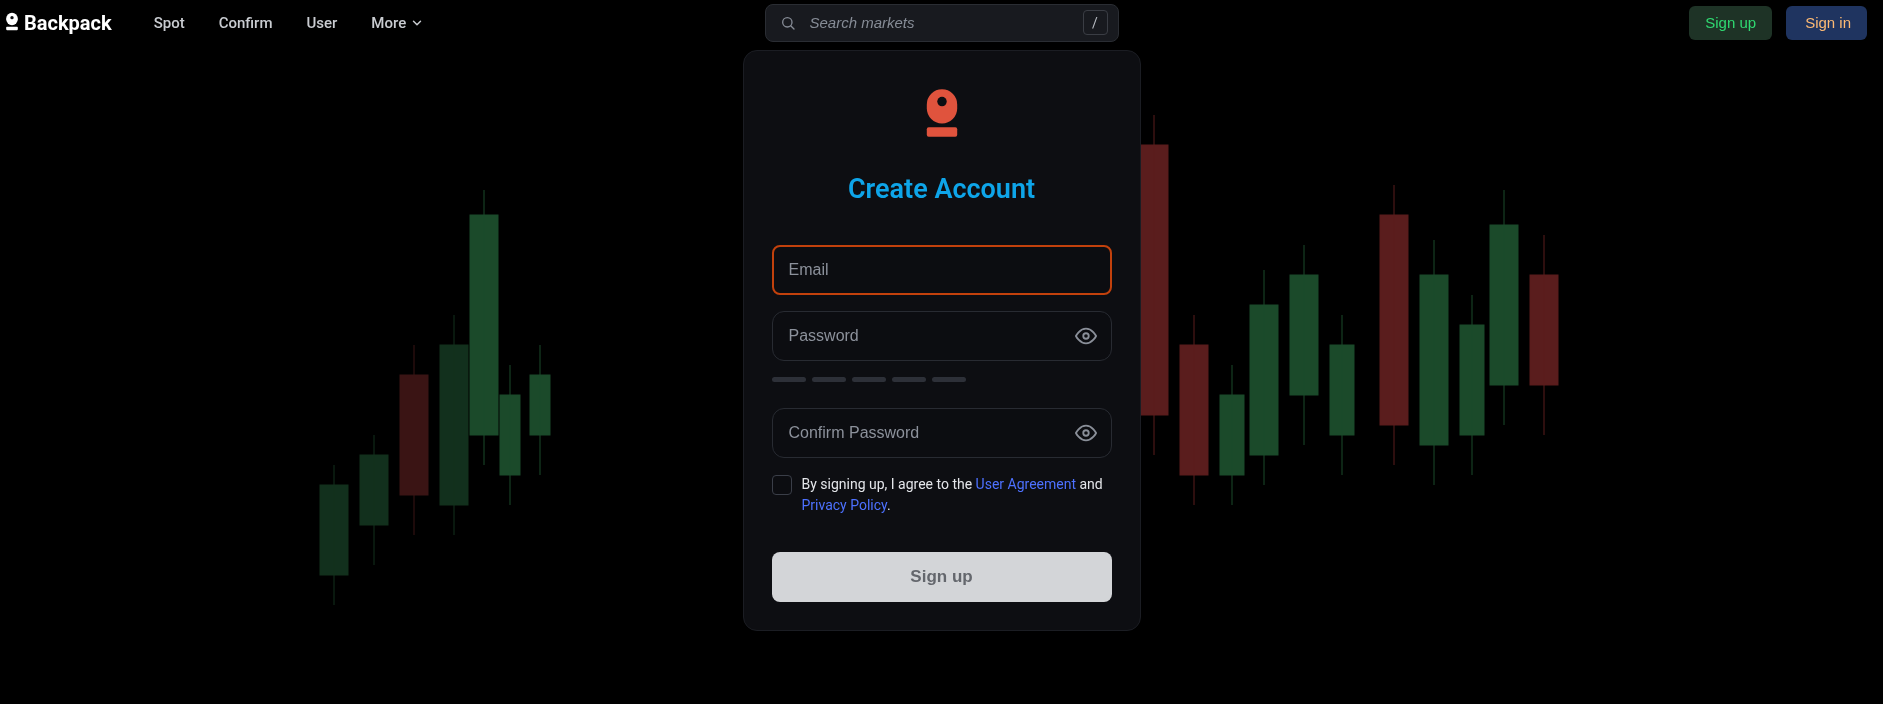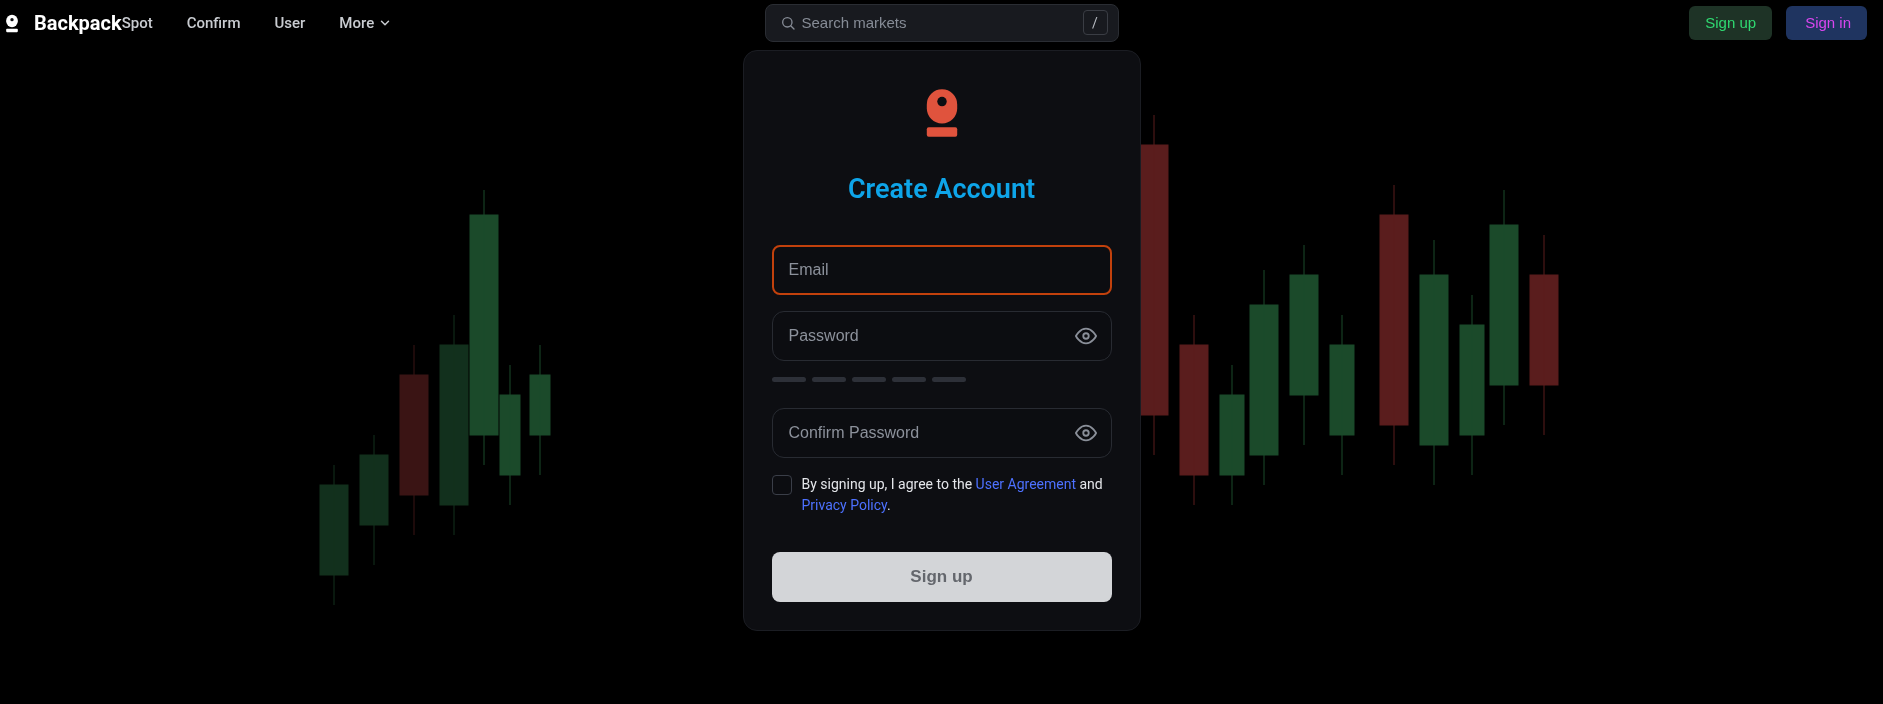--- a/index.html
+++ b/index.html
@@ -31,39 +31,40 @@
   .header {
     display: flex;
     align-items: center;
     height: 45px;
     padding: 0 16px 0 2px;
     position: relative;
     z-index: 2;
   }
   .logo-group {
     display: flex;
-    align-items: center;
-    gap: 12px;
+    align-items: flex-start;
+    gap: 2px;
     cursor: pointer;
   }
   .logo-icon-wrap {
     width: 20px;
     height: 20px;
     display:flex;
     align-items:center;
     justify-content:center;
   }
   .brand {
     font-size: 20px;
     font-weight: 700;
     color: #ffffff;
   }
   .nav {
     display: flex;
     gap: 34px;
+    margin-left: 42px;
     align-items: center;
   }
   .nav-item {
     color: #c9ccd1;
     font-size: 15px;
     font-weight: 500;
     cursor: pointer;
     display: flex;
     align-items: center;
     gap: 4px;
@@ -93,21 +94,22 @@
     color: #868c96;
     display:flex;
   }
   .search-input {
     flex: 1;
     background: transparent;
     border: none;
     outline: none;
     color: #fde047;
     font-size: 15px;
-    margin-left: 6px;
+    margin-left: 14px;
+    font-style: italic;
   }
   .search-input::placeholder {
     color: #868c96;
   }
   .slash-key {
     width: 25px;
     height: 25px;
     border: 1px solid #3a3d44;
     border-radius: 4px;
     display: flex;
@@ -132,21 +134,21 @@
     cursor: pointer;
     display: inline-flex;
     align-items: center;
   }
   .btn-green {
     background: #1e3326;
     color: #2fd971;
   }
   .btn-blue {
     background: #1f3460;
-    color: #d946ef;
+    color: #fdba74;
     padding-left: 19px;
   }
   
   
   .card {
     position: absolute;
     top: 50px;
     left: 50%;
     transform: translateX(-50%);
     width: 398px;

